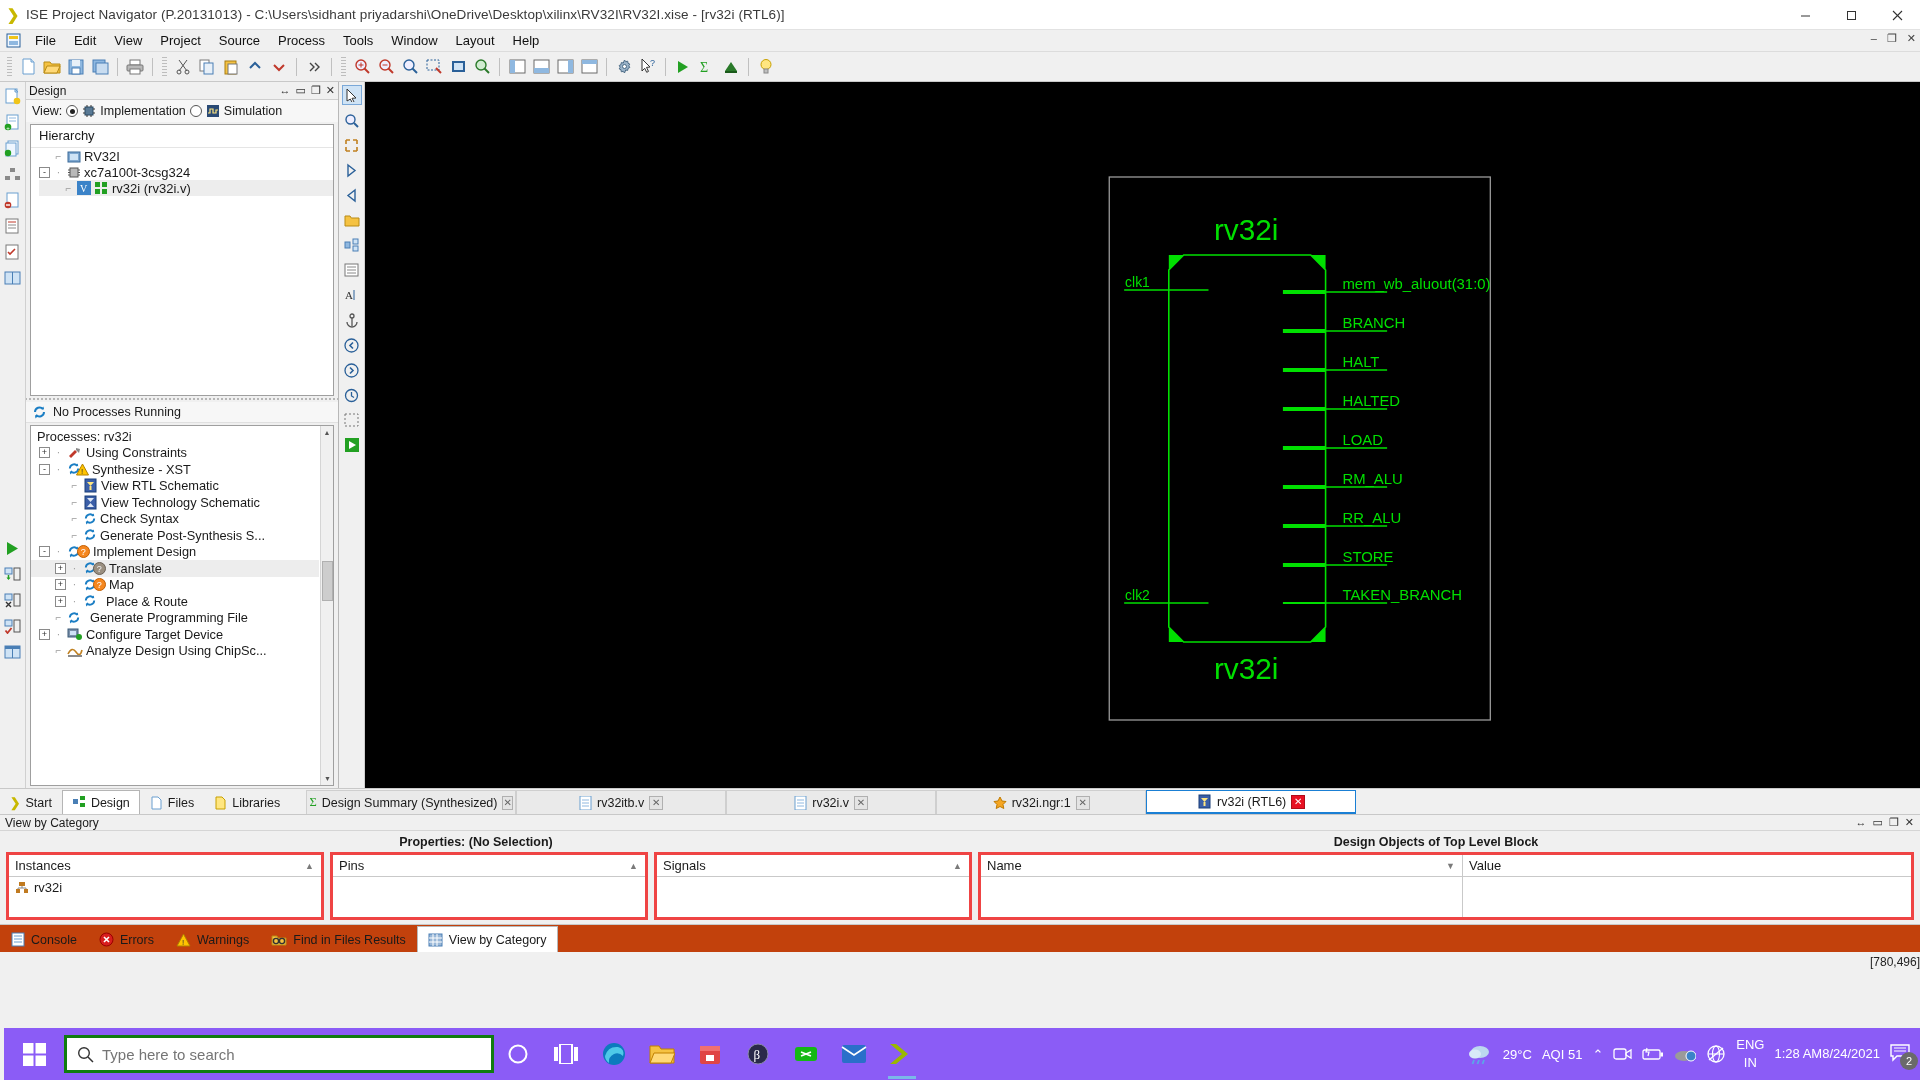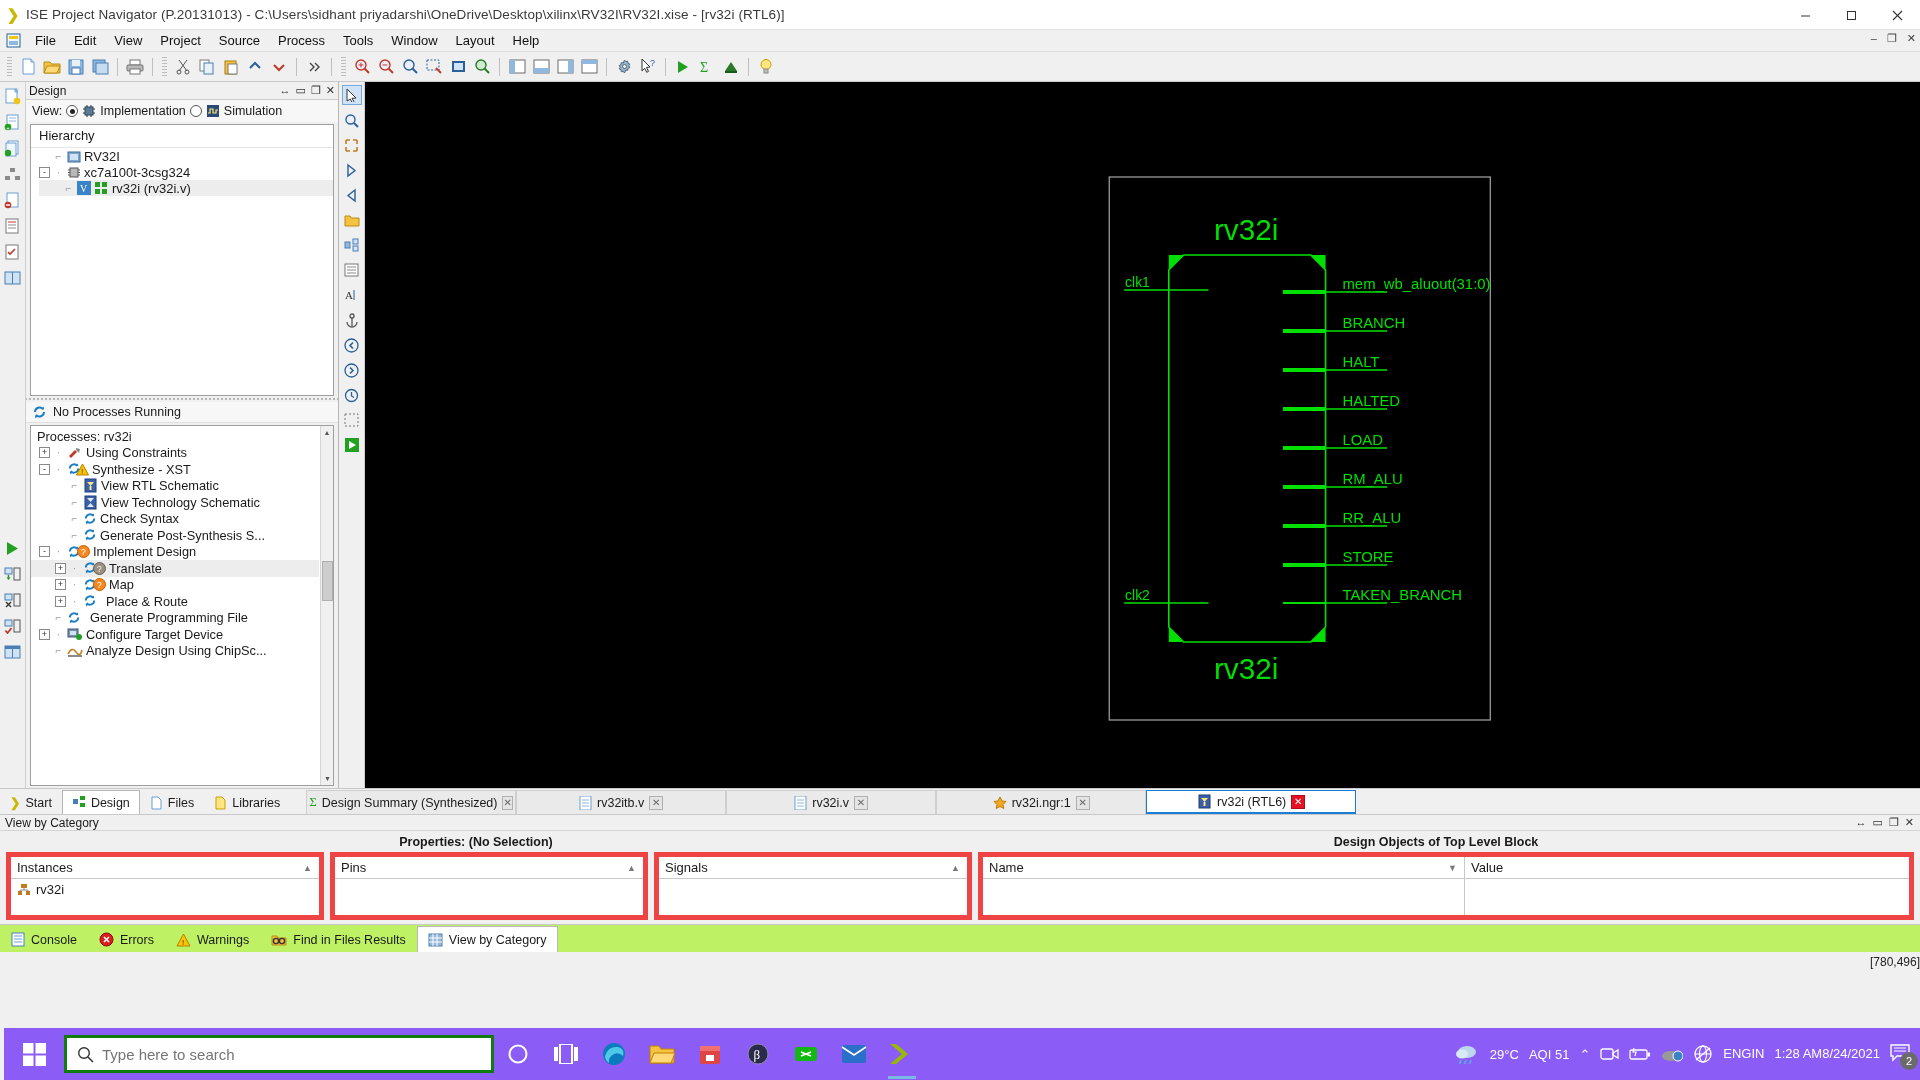--- a/index.html
+++ b/index.html
@@ -107,47 +107,47 @@
           font-size:10px; line-height:12px; text-align:center; }
   .xbtn.red { background:#e81123; border-color:#b00d1a; color:#fff; }
   .tabactive-doc { background:#fff; border:1px solid #1a7fd4; border-bottom:2px solid #1a7fd4; }
 
   
   .bottomdock { height:auto; background:#f0f0f0; }
   .dockhdr { height:17px; display:flex; align-items:center; padding:0 5px; font-size:12px;
              border-top:1px solid #c8c8c8; border-bottom:1px solid #d5d5d5; position:relative; }
   .dockhdr .hbtns { position:absolute; right:6px; display:flex; gap:6px; font-size:11px; color:#333; }
   .collabels { display:flex; height:21px; align-items:center; font-size:12.5px; font-weight:bold; }
-  .objbox { border:5px solid #ef4444; background:#fff; height:68px; position:relative; }
+  .objbox { border:3px solid #ef4444; background:#fff; height:68px; position:relative; }
   .objhdr { height:22px; border-bottom:1px solid #c9c9c9; background:#fff; display:flex;
             align-items:center; padding:0 6px; font-size:13px; position:relative; }
   .sortarrow { position:absolute; right:7px; color:#7a7a7a; font-size:9px; }
 
   
-  .statustabs { height:28px; background:#bef264; display:flex; align-items:flex-end;
+  .statustabs { height:28px; background:#c2410c; display:flex; align-items:flex-end;
                 border-top:1px solid #c8c8c8; }
   .stab { height:26px; display:flex; align-items:center; gap:6px; padding:0 10px; font-size:12.5px;
           border:1px solid transparent; border-bottom:none; }
   .stab.active { background:#fff; border-color:#b8b8b8; }
   .statusbar { height:20px; background:#f0f0f0; display:flex; align-items:center;
                justify-content:flex-end; font-size:12px; color:#222; }
 
   
   .taskbar { position:absolute; left:4px; bottom:0; width:1920px; height:52px; background:#8b5cf6;
              display:flex; align-items:center; }
   .startbtn { width:60px; height:52px; display:flex; align-items:center; justify-content:center; }
   .searchbox { width:430px; height:38px; background:#fff; border:3px solid #107c10;
                display:flex; align-items:center; gap:8px; padding:0 10px; }
   .searchbox input { border:none; outline:none; font-size:15px; width:100%; color:#222;
                      font-family:"Liberation Sans", sans-serif; background:transparent; }
   .tb-icon { width:48px; height:52px; display:flex; align-items:center; justify-content:center; }
   .tray { margin-left:auto; display:flex; align-items:center; gap:10px; padding-right:12px;
           color:#fff; font-size:13px; }
   .traytime { display:flex; flex-direction:row; align-items:center; line-height:1.35; font-size:13px; }
-  .trayeng { display:flex; flex-direction:row; align-items:center; line-height:1.35; font-size:13px; }
+  .trayeng { display:flex; flex-direction:column; align-items:center; line-height:1.35; font-size:13px; }
   .badge { position:relative; }
   .badge .cnt { position:absolute; right:-6px; bottom:-4px; width:18px; height:18px; border-radius:50%;
                 background:#6a6a6a; color:#fff; font-size:11px; display:flex; align-items:center;
                 justify-content:center; }
 
   
   .sch-text { font-family:"Liberation Sans", sans-serif; fill:#00e000; }
 </style>
 </head>
 <body>

